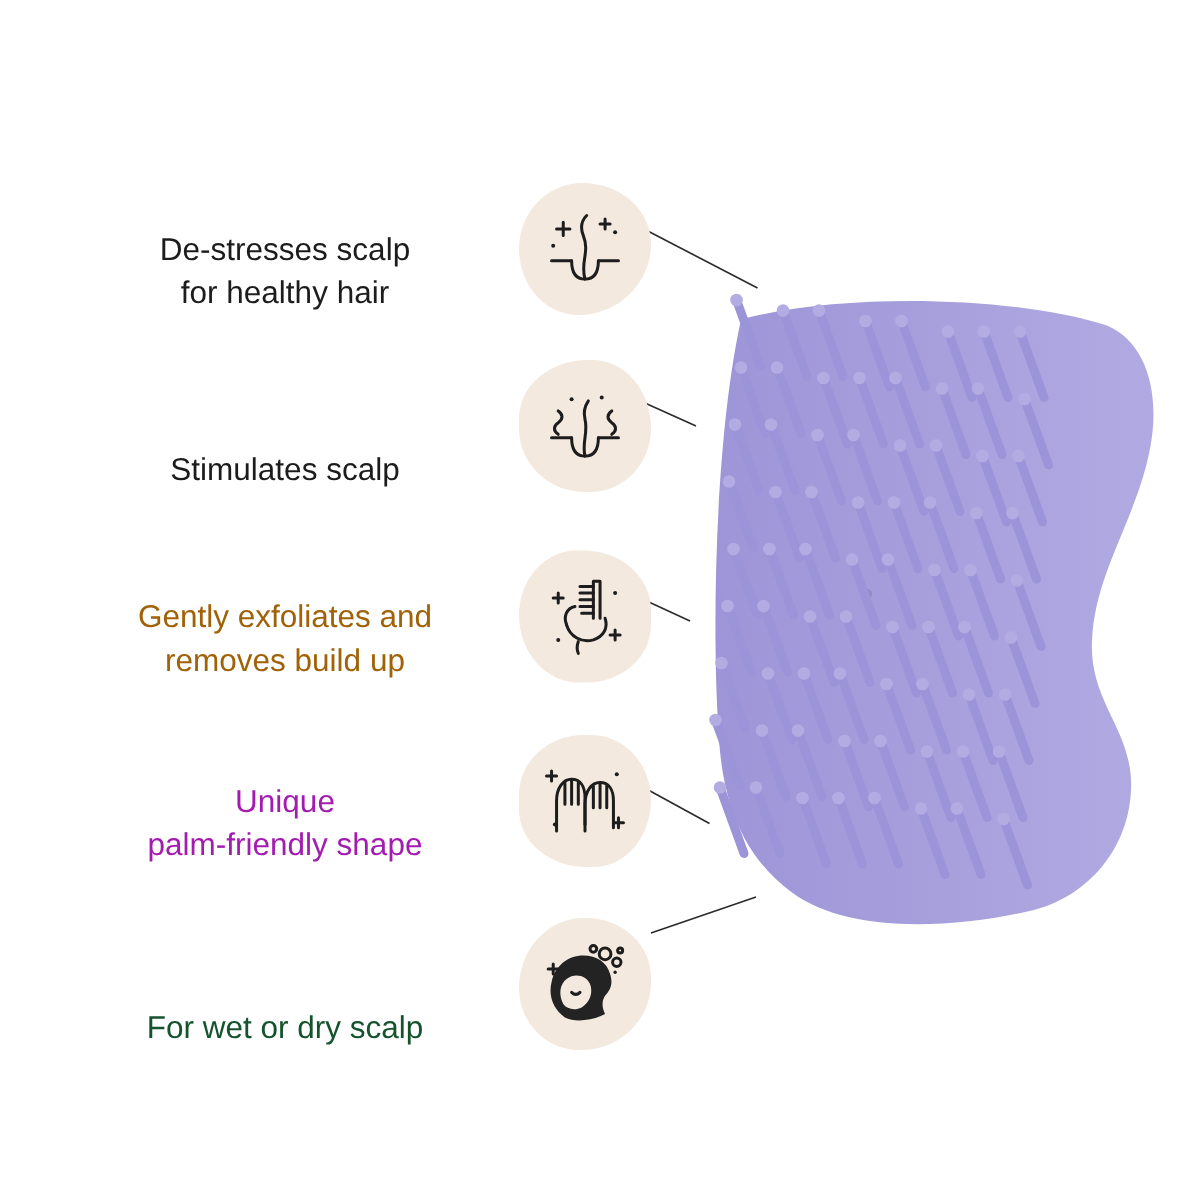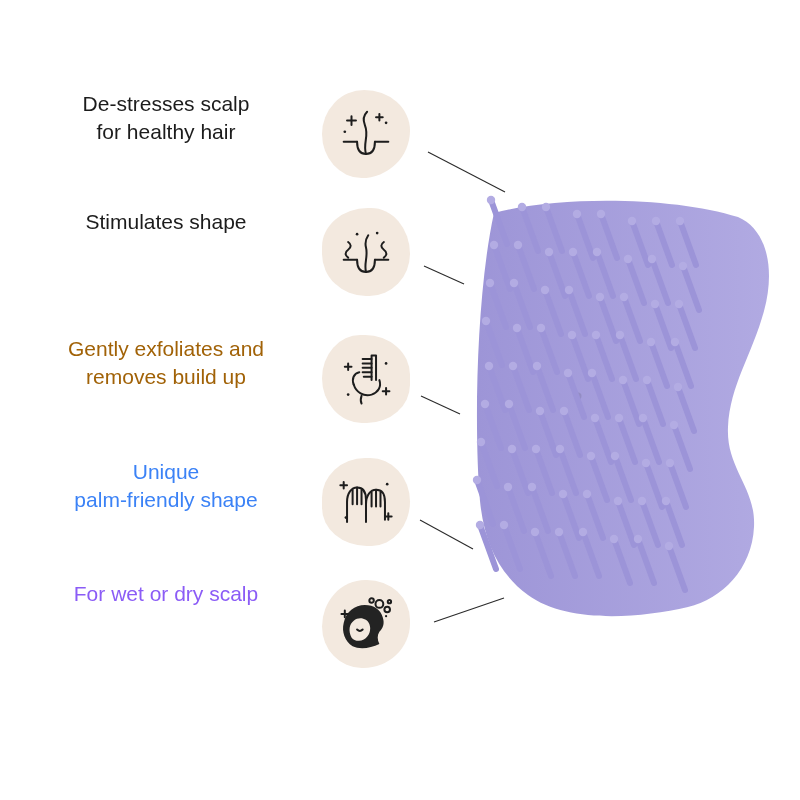--- a/index.html
+++ b/index.html
@@ -1,22 +1,22 @@
 <!DOCTYPE html>
 <html><head>
 <meta charset="utf-8">
 <style>
   html,body{margin:0;padding:0;}
   .stage{
     position:relative;width:800px;height:800px;background:#ffffff;
     font-family:"Liberation Sans", sans-serif;overflow:hidden;
   }
   .feature{
-    position:absolute;left:28px;width:382px;height:120px;
-    display:flex;align-items:flex-start;gap:18px;
+    position:absolute;left:52px;width:382px;height:120px;
+    display:flex;align-items:flex-end;gap:18px;
   }
   .label{
     flex:1;text-align:center;font-size:21px;line-height:1.35;
     color:#1c1c1c;white-space:pre-line;font-weight:400;
   }
   .blob{
     width:88px;height:88px;flex:0 0 88px;
     display:flex;align-items:center;justify-content:center;
   }
   .b1{border-radius:48% 52% 55% 45% / 50% 46% 54% 50%;}
@@ -56,21 +56,21 @@
         <path d="M26 44 C23 34 29 28 25 18 C23 13 24 9 27 6"></path>
         <path d="M13 10 v8 M9 14 h8"></path>
         <path d="M38 8 v6 M35 11 h6"></path>
         <circle class="dot" cx="44" cy="16" r="1.2"></circle>
         <circle class="dot" cx="7" cy="24" r="1.2"></circle>
       </svg>
     </div>
   </div>
 
   <div class="feature" style="top:208px">
-    <div class="label" style="color: rgb(28, 28, 28);">Stimulates shape</div>
+    <div class="label" style="color: rgb(28, 28, 28);">Stimulates scalp</div>
     <div class="blob b2" style="background: rgb(243, 233, 223);">
       <svg viewBox="0 0 52 52">
         <path d="M6 33 H18 M34 33 H46"></path>
         <path d="M18 33 C18 41 21 44 26 44 C31 44 34 41 34 33"></path>
         <path d="M26 44 C24 36 28 30 26 22 C25 18 26 14 28 11"></path>
         <path d="M10 17 C13 19 13 22 10 24 C7 26 7 29 10 31"></path>
         <path d="M42 17 C39 19 39 22 42 24 C45 26 45 29 42 31"></path>
         <circle class="dot" cx="18" cy="10" r="1.2"></circle>
         <circle class="dot" cx="36" cy="9" r="1.2"></circle>
       </svg>
@@ -89,38 +89,38 @@
         <path d="M22 41 C21 44 21 46 22 48"></path>
         <path d="M10 12 v6 M7 15 h6"></path>
         <path d="M44 34 v6 M41 37 h6"></path>
         <circle class="dot" cx="44" cy="12" r="1.2"></circle>
         <circle class="dot" cx="10" cy="40" r="1.2"></circle>
       </svg>
     </div>
   </div>
 
   <div class="feature" style="top:458px">
-    <div class="label" style="color: #3b82f6;">Unique
+    <div class="label" style="color: #a21caf;">Unique
 palm-friendly shape</div>
     <div class="blob b4" style="background: rgb(243, 233, 223);">
       <svg viewBox="0 0 52 52">
         <path d="M9 44 V26 C9 18 13 13 18 13 C23 13 26 17 26 24 V40"></path>
         <path d="M14 15 V28 M18 13 V28 M22 15 V28"></path>
         <path d="M26 44 V28 C26 20 30 15 35 15 C40 15 43 19 43 26 V42"></path>
         <path d="M31 17 V30 M35 15 V30 M39 17 V30"></path>
         <path d="M6 8 v6 M3 11 h6"></path>
         <path d="M46 36 v6 M43 39 h6"></path>
         <circle class="dot" cx="45" cy="10" r="1.2"></circle>
         <circle class="dot" cx="8" cy="40" r="1.2"></circle>
       </svg>
     </div>
   </div>
 
   <div class="feature" style="top:580px">
-    <div class="label" style="color: #8b5cf6;">For wet or dry scalp</div>
+    <div class="label" style="color: #14532d;">For wet or dry scalp</div>
     <div class="blob b5" style="background: rgb(243, 233, 223);">
       <svg viewBox="0 0 52 52">
         <path class="solid" d="M14 46 C7 41 4 33 6 25 C8 15 16 9 25 9 C33 9 39 13 41 20 C43 26 41 30 38 33 C36 36 36 40 38 44 C30 48 20 49 14 46 Z"></path>
         <path class="skin" d="M13 38 C10 32 11 26 15 23 C20 19 27 21 29 26 C31 31 29 37 24 40 C20 42 15 41 13 38 Z"></path>
         <path d="M18 31 q2.5 2.5 5 0"></path>
         <circle cx="38" cy="8" r="3.5"></circle>
         <circle cx="45" cy="13" r="2.5"></circle>
         <circle cx="31" cy="5" r="2"></circle>
         <circle cx="47" cy="6" r="1.5"></circle>
         <path d="M7 14 v6 M4 17 h6"></path>

